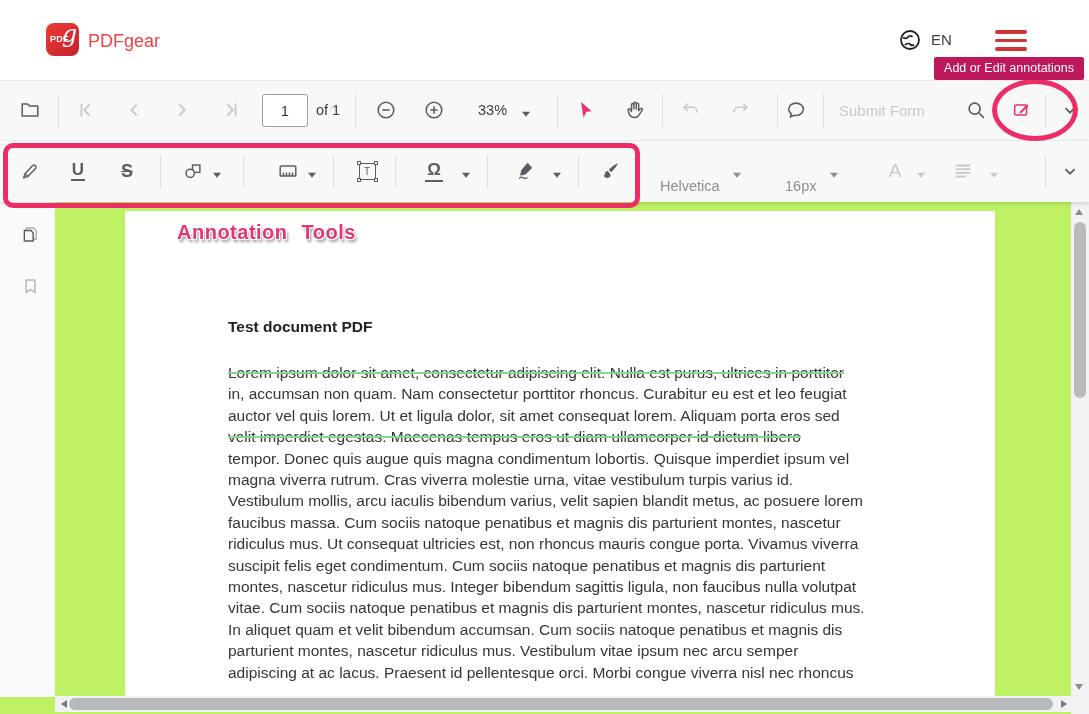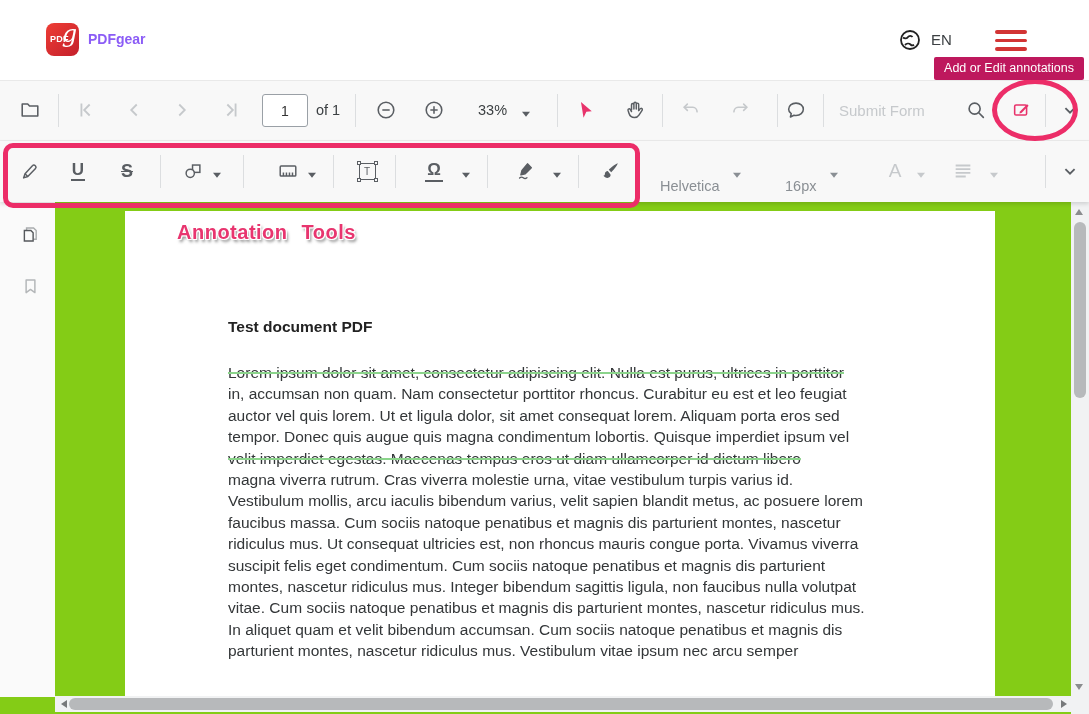--- a/index.html
+++ b/index.html
@@ -7,21 +7,21 @@
   #app {
     position:relative; width:1089px; height:714px; overflow:hidden;
     font-family:"Liberation Sans", sans-serif; background:#fff;
   }
   
   .header { position:absolute; left:0; top:0; width:1089px; height:81px; background:#fff; border-bottom:1px solid #e9e9e9; }
   .logo { position:absolute; left:46px; top:23px; width:33px; height:33px; border-radius:8px;
           background:linear-gradient(140deg,#ee3d35,#c4202b); overflow:hidden; }
   .logo .pdf { position:absolute; left:4px; top:11px; color:#fff; font-size:9px; font-weight:bold; letter-spacing:.2px;text-align:right; }
   .logo .g { position:absolute; right:2px; top:-3px; color:#fff; font-family:"DejaVu Serif",serif; font-style:italic; font-size:24px; }
-  .app-title { position:absolute; left:88px; top:31px; font-size:14px; font-weight:bold; color:#8b5cf6; }
+  .app-title { position:absolute; left:88px; top:31px; font-size:18px; font-weight:normal; color:#ef4444; }
   .globe { position:absolute; left:898px; top:28px; width:24px; height:24px; color:#222; }
   .lang { position:absolute; left:931px; top:31px; font-size:15px; color:#3c4043; }
   .burger { position:absolute; left:995px; top:30px; width:32px; height:21px; display:flex; flex-direction:column; justify-content:space-between; cursor:pointer; }
   .burger i { display:block; height:3.6px; border-radius:2px; background:#d23434; }
   
   .tooltip { position:absolute; right:5px; top:57px; background:#be185d; color:#fff; font-size:12.5px;
              padding:4px 10px 5px; border-radius:2px; z-index:30; white-space:nowrap; }
   
   .tb1 { position:absolute; left:0; top:81px; width:1089px; height:60px; background:#f8f8f8; border-bottom:1px solid #ececec; }
   .tb2 { position:absolute; left:0; top:141px; width:1089px; height:61px; background:#f8f8f8; box-shadow:0 2px 4px rgba(0,0,0,.14); z-index:5; }
@@ -45,21 +45,21 @@
   .s-glyph { text-decoration:line-through; font-size:18px; }
   .stamp-glyph { font-size:17px; font-weight:bold; border-bottom:2.5px solid currentColor; padding:0 2px 0; }
   .a-glyph { font-size:19px; font-weight:normal; }
   .tbox { position:relative; width:17px; height:17px; border:1.2px solid currentColor; display:flex; align-items:center; justify-content:center; font-size:10px; }
   .tbox i { position:absolute; width:4px; height:4px; background:#f8f8f8; border:1.2px solid currentColor; }
   .tbox .c1{left:-3px;top:-3px}.tbox .c2{right:-3px;top:-3px}.tbox .c3{left:-3px;bottom:-3px}.tbox .c4{right:-3px;bottom:-3px}
   
   .pink-rect { position:absolute; left:3px; top:143px; width:637px; height:65px; border:5px solid #ec2d68; border-radius:10px; z-index:20; pointer-events:none; }
   .pink-ellipse { position:absolute; left:992px; top:79px; width:86px; height:62px; border:5px solid #ec2d68; border-radius:50%; z-index:20; pointer-events:none; }
   
-  .content { position:absolute; left:0; top:202px; width:1089px; height:512px; background:#84cc16; }
+  .content { position:absolute; left:0; top:202px; width:1089px; height:512px; background:#bef264; }
   .sidebar { position:absolute; left:0; top:0; width:55px; height:495px; background:#fafafa; }
   .side-ic { position:absolute; left:30px; transform:translate(-50%,-50%); width:26px; height:26px; display:flex; align-items:center; justify-content:center; cursor:pointer; }
   .side-ic svg { width:21px; height:21px; }
   .page { position:absolute; left:125px; top:9px; width:870px; height:486px; background:#fff; overflow:hidden; }
   .callout { position:absolute; left:52px; top:10px; font-size:20px; font-weight:800; letter-spacing:.5px; word-spacing:8px;
              color:#e8356f;
              text-shadow:-1px -1px 0 #fff, 1px -1px 0 #fff, -1px 1px 0 #fff, 1px 1px 0 #fff, 2px 3px 3px rgba(110,110,110,.8); }
   .doc-head { position:absolute; left:103px; top:107px; font-size:15.5px; font-weight:bold; color:#222; }
   .doc-lines { position:absolute; left:103px; top:151px; width:672px; }
   .dline { font-size:15.5px; line-height:21.4px; color:#333638; white-space:nowrap; }
@@ -319,31 +319,32 @@
       </span>
     </div>
 
     <div class="page">
       <div class="callout">Annotation Tools</div>
       <div class="doc-head">Test document PDF</div>
       <div class="doc-lines">
           <div class="dline strike">Lorem ipsum dolor sit amet, consectetur adipiscing elit. Nulla est purus, ultrices in porttitor</div>
           <div class="dline">in, accumsan non quam. Nam consectetur porttitor rhoncus. Curabitur eu est et leo feugiat</div>
           <div class="dline">auctor vel quis lorem. Ut et ligula dolor, sit amet consequat lorem. Aliquam porta eros sed</div>
+          <div class="dline strike">velit imperdiet egestas. Maecenas tempus eros ut diam ullamcorper id dictum libero</div>
           <div class="dline">tempor. Donec quis augue quis magna condimentum lobortis. Quisque imperdiet ipsum vel</div>
-          <div class="dline strike">velit imperdiet egestas. Maecenas tempus eros ut diam ullamcorper id dictum libero</div>
           <div class="dline">magna viverra rutrum. Cras viverra molestie urna, vitae vestibulum turpis varius id.</div>
           <div class="dline">Vestibulum mollis, arcu iaculis bibendum varius, velit sapien blandit metus, ac posuere lorem</div>
           <div class="dline">faucibus massa. Cum sociis natoque penatibus et magnis dis parturient montes, nascetur</div>
           <div class="dline">ridiculus mus. Ut consequat ultricies est, non rhoncus mauris congue porta. Vivamus viverra</div>
           <div class="dline">suscipit felis eget condimentum. Cum sociis natoque penatibus et magnis dis parturient</div>
           <div class="dline">montes, nascetur ridiculus mus. Integer bibendum sagittis ligula, non faucibus nulla volutpat</div>
           <div class="dline">vitae. Cum sociis natoque penatibus et magnis dis parturient montes, nascetur ridiculus mus.</div>
           <div class="dline">In aliquet quam et velit bibendum accumsan. Cum sociis natoque penatibus et magnis dis</div>
           <div class="dline">parturient montes, nascetur ridiculus mus. Vestibulum vitae ipsum nec arcu semper</div>
+          <div class="dline">adipiscing at ac lacus. Praesent id pellentesque orci. Morbi congue viverra nisl nec rhoncus</div>
         </div>
     </div>
 
     <div class="hscroll">
       <span class="harrow left"></span>
       <span class="hthumb"></span>
       <span class="harrow right"></span>
     </div>
     <div class="vscroll">
       <span class="varrow up"></span>

